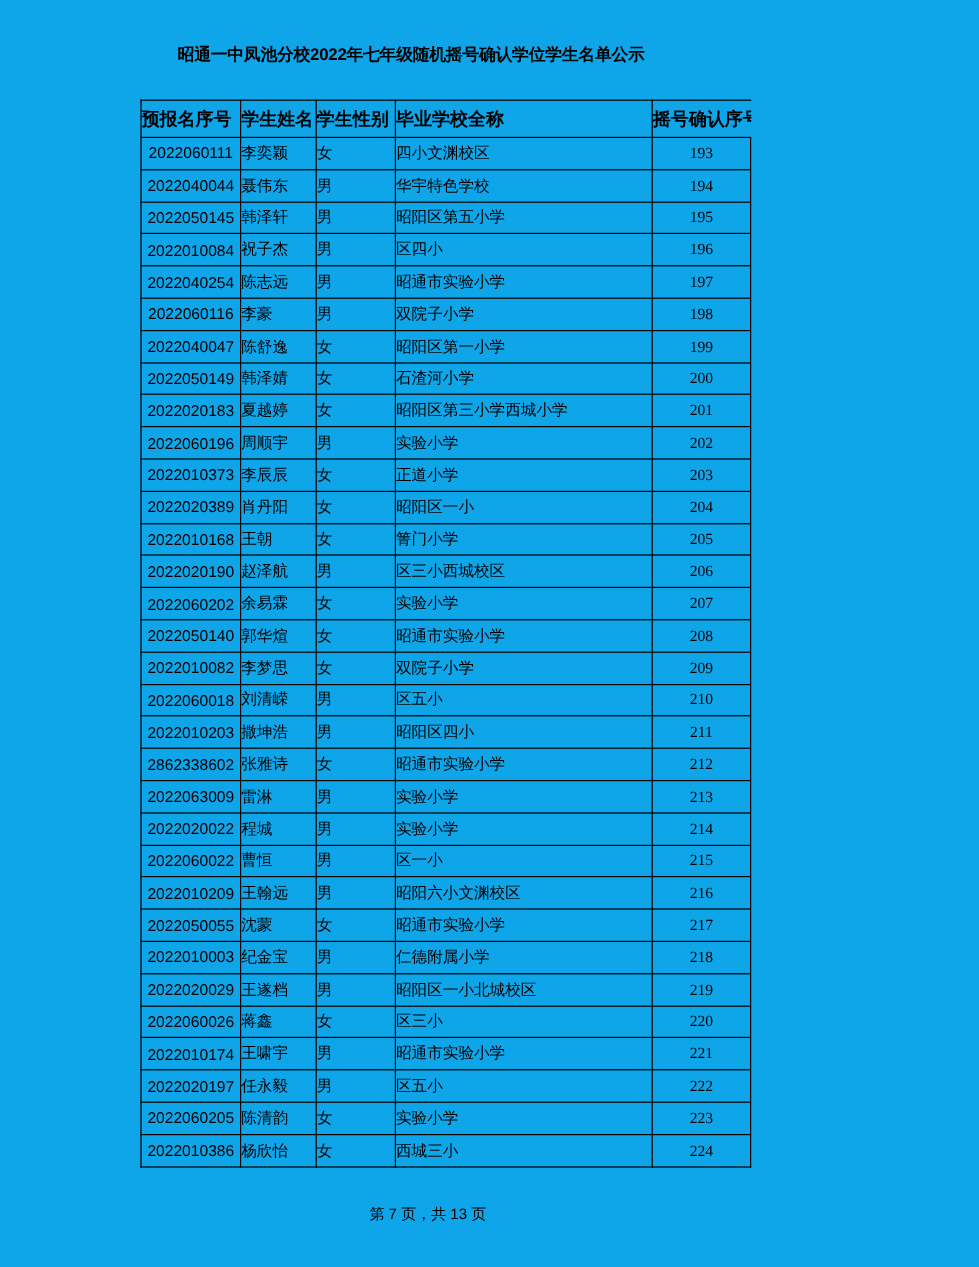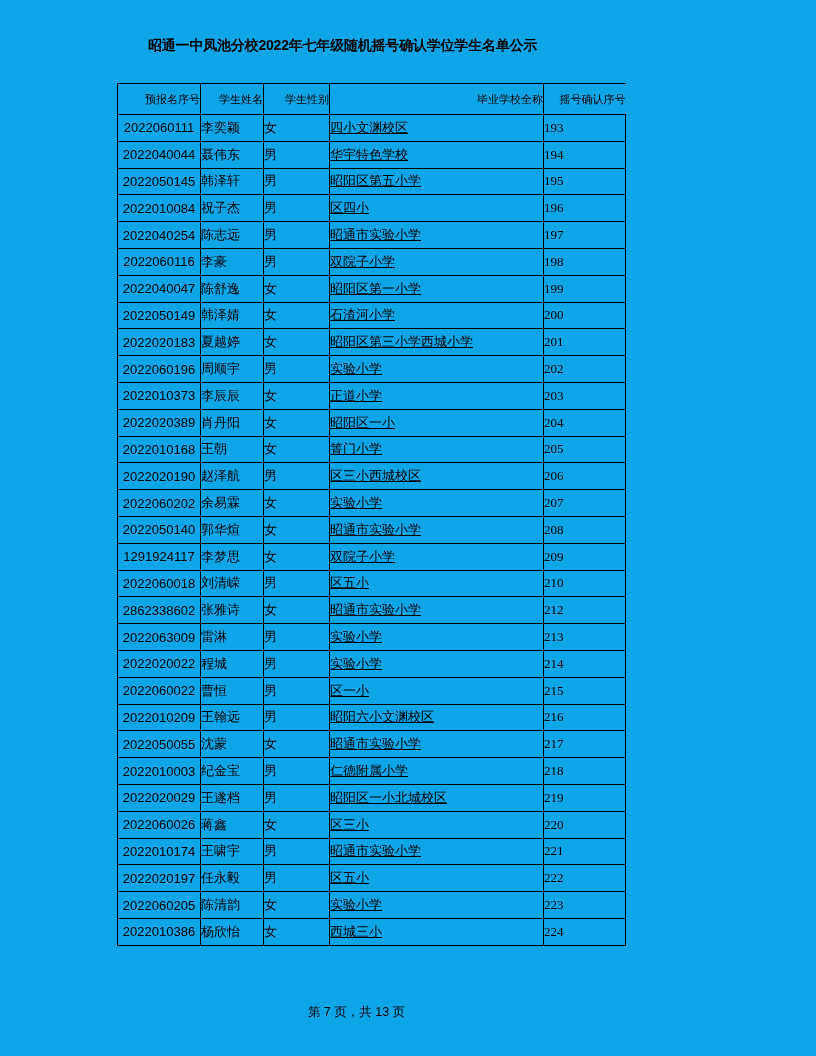--- a/index.html
+++ b/index.html
@@ -32,43 +32,44 @@
   }
   table.roster th, table.roster td {
     border: 1.5px solid #000;
     padding: 0;
     overflow: hidden;
     white-space: nowrap;
   }
   table.roster th {
     height: 30px;
     font-family: "Liberation Sans", sans-serif;
-    font-size: 11px;
-    font-weight: normal;
-    text-align: right;
+    font-size: 15px;
+    font-weight: bold;
+    text-align: left;
     vertical-align: middle;
   }
   table.roster th.h-seq { border-right: none; }
   table.roster td { height: 25.8px; vertical-align: middle; }
   td.c-id {
     font-family: "Liberation Sans", sans-serif;
     font-size: 13px;
     padding-left: 5px;
     text-align: center;
   }
   td.c-name, td.c-gender, td.c-school {
     font-family: "Liberation Serif", serif;
     font-size: 13px;
     padding-left: 7px;
     text-align: left;
   }
-  td.c-school { padding-left: 5px; text-decoration: underline; }
+  td.c-school { padding-left: 5px; }
   td.c-seq {
     font-family: "Liberation Serif", serif;
     font-size: 13px;
+    text-align: center;
     vertical-align: top;
     padding-top: 3px;
   }
   .page-footer {
     position: absolute;
     left: 0;
     top: 1004px;
     width: 713px;
     text-align: center;
     font-family: "Liberation Sans", sans-serif;
@@ -207,34 +208,41 @@
           <td class="c-seq">207</td>
         </tr>
         <tr>
           <td class="c-id">2022050140</td>
           <td class="c-name">郭华煊</td>
           <td class="c-gender">女</td>
           <td class="c-school">昭通市实验小学</td>
           <td class="c-seq">208</td>
         </tr>
         <tr>
-          <td class="c-id">1291924117</td>
+          <td class="c-id">2022010082</td>
           <td class="c-name">李梦思</td>
           <td class="c-gender">女</td>
           <td class="c-school">双院子小学</td>
           <td class="c-seq">209</td>
         </tr>
         <tr>
           <td class="c-id">2022060018</td>
           <td class="c-name">刘清嵘</td>
           <td class="c-gender">男</td>
           <td class="c-school">区五小</td>
           <td class="c-seq">210</td>
         </tr>
         <tr>
+          <td class="c-id">2022010203</td>
+          <td class="c-name">撒坤浩</td>
+          <td class="c-gender">男</td>
+          <td class="c-school">昭阳区四小</td>
+          <td class="c-seq">211</td>
+        </tr>
+        <tr>
           <td class="c-id">2862338602</td>
           <td class="c-name">张雅诗</td>
           <td class="c-gender">女</td>
           <td class="c-school">昭通市实验小学</td>
           <td class="c-seq">212</td>
         </tr>
         <tr>
           <td class="c-id">2022063009</td>
           <td class="c-name">雷淋</td>
           <td class="c-gender">男</td>

